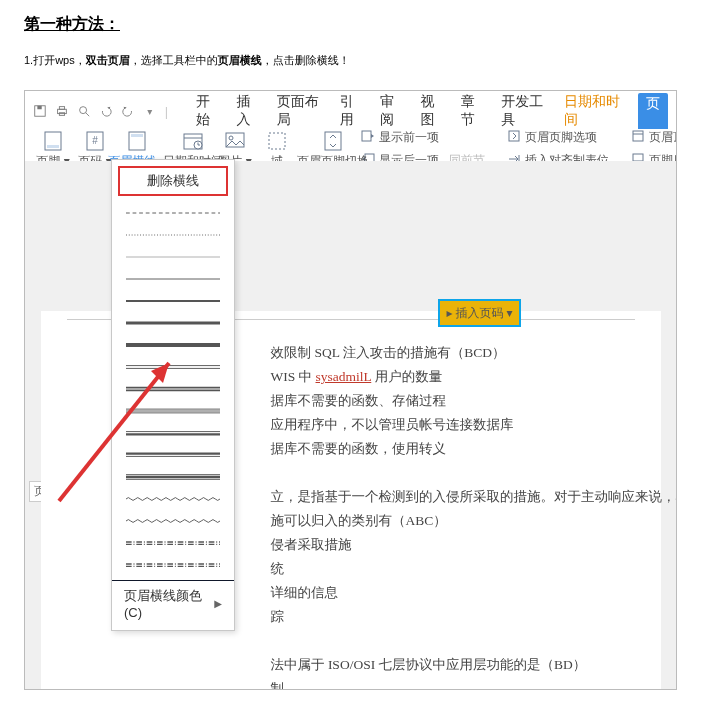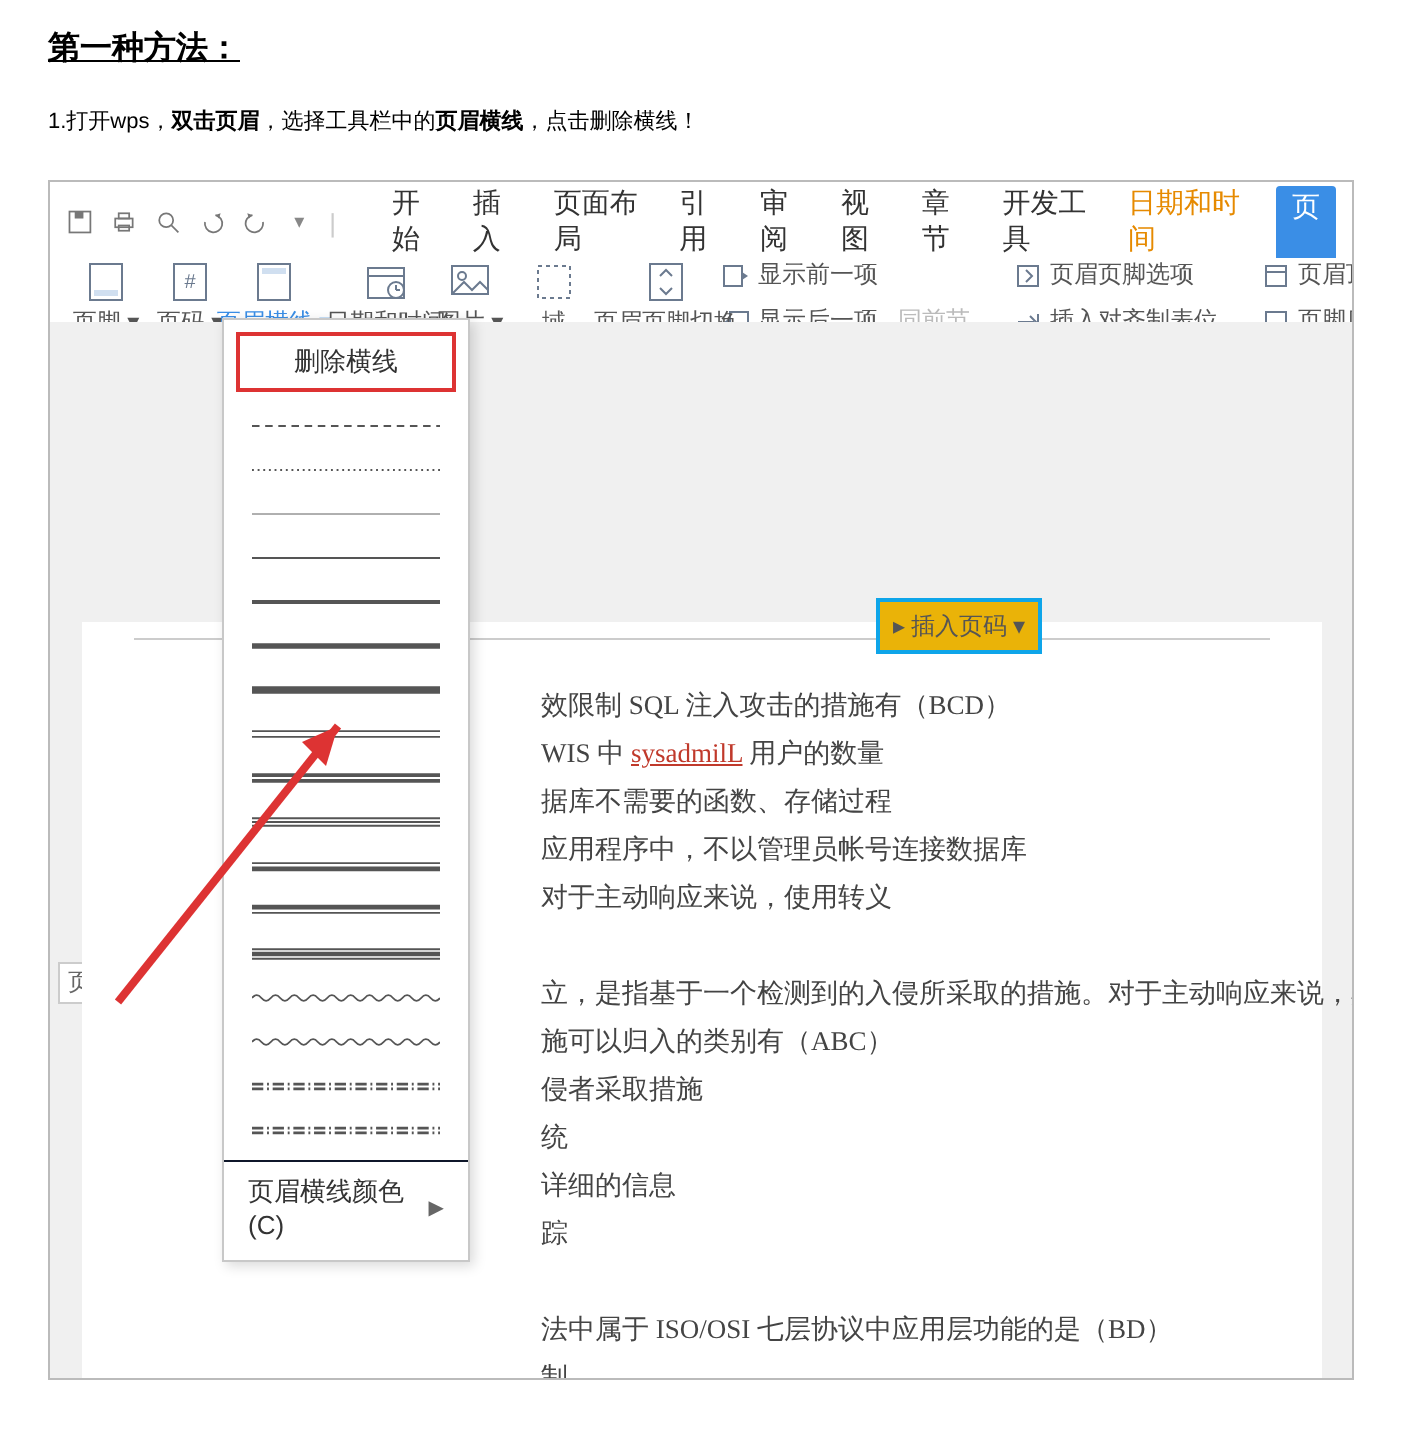--- a/index.html
+++ b/index.html
@@ -83,21 +83,21 @@
   }
   .ribbon-label { font-size: 12px; color: #555; white-space: nowrap; }
   .ribbon-side {
     display: flex;
     flex-direction: column;
     gap: 6px;
     font-size: 12px;
     color: #555;
     margin-left: 6px;
   }
-  .ribbon-side-row { display: flex; align-items: center; gap: 4px; white-space: nowrap;}
+  .ribbon-side-row { display: flex; gap: 4px; white-space: nowrap;}
   .ribbon-side-icon { width:14px; height:14px; color:#6b7a8f; display:flex;align-items:center;justify-content:center;}
   .divider-v { width:1px; background:#e0e0e0; height:44px; margin: 0 6px; }
 
   
   .dropdown {
     position: absolute;
     top: 68px;
     left: 86px;
     width: 124px;
     background: #fff;
@@ -393,21 +393,21 @@
   <div class="doc-area">
     <div class="side-label">页眉</div>
     <div class="page">
       <div class="header-rule"></div>
       <div class="insert-pg">▸ <span>插入页码</span> ▾</div>
       <div id="page-body">
           <p>效限制 SQL 注入攻击的措施有（BCD）</p>
           <p><span>WIS 中 </span><span class="red-underline">sysadmilL</span><span> 用户的数量</span></p>
           <p>据库不需要的函数、存储过程</p>
           <p>应用程序中，不以管理员帐号连接数据库</p>
-          <p>对于主动响应来说，使用转义</p>
+          <p>据库不需要的函数，使用转义</p>
           <p>&nbsp;</p>
           <p>立，是指基于一个检测到的入侵所采取的措施。对于主动响应来说，其</p>
           <p>施可以归入的类别有（ABC）</p>
           <p>侵者采取措施</p>
           <p>统</p>
           <p>详细的信息</p>
           <p>踪</p>
           <p>&nbsp;</p>
           <p>法中属于 ISO/OSI 七层协议中应用层功能的是（BD）</p>
           <p>制</p>

